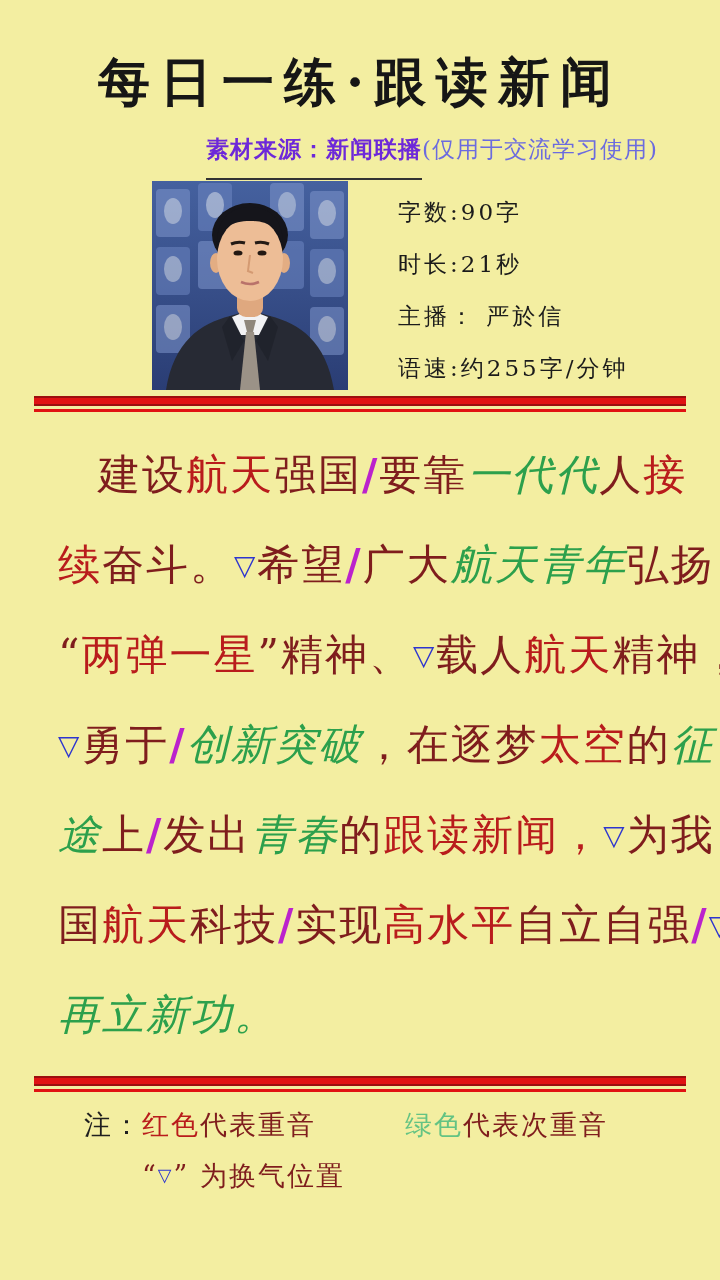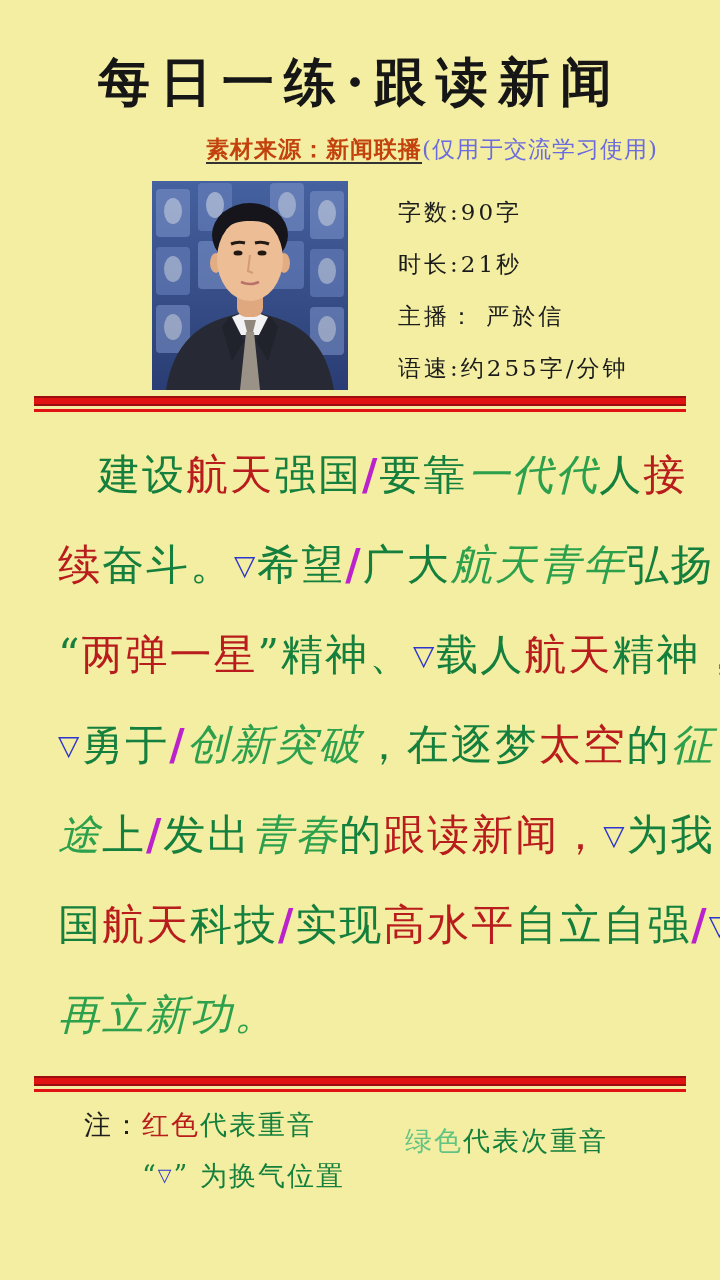--- a/index.html
+++ b/index.html
@@ -16,22 +16,22 @@
     position:absolute;top:48px;left:0;right:0;
     margin:0;text-align:center;
     font-size:52px;font-weight:bold;letter-spacing:10px;
     color:#161616;white-space:nowrap;
   }
   .source{
     position:absolute;top:134px;left:206px;
     font-size:23px;white-space:nowrap;letter-spacing:1px;
   }
   .src-main{
-    color:#c2410c;font-weight:bold;
-    border-bottom:2px solid #333;padding-bottom:0;
+    color:#6d28d9;font-weight:bold;
+    border-bottom:2px solid #333;padding-bottom:16px;
   }
   .src-note{color:#6b6bdf;}
   
   .photo{position:absolute;top:181px;left:152px;display:block;}
   
   .info{
     position:absolute;top:186px;left:398px;
     font-size:23px;letter-spacing:3px;line-height:52px;
     color:#1b1b1b;white-space:nowrap;
   }
@@ -50,34 +50,34 @@
     font-size:42px;
   }
   .t-line{
     height:90px;line-height:90px;white-space:nowrap;
     text-align:justify;text-align-last:justify;
     letter-spacing:2px;
   }
   .t-line.first{text-indent:40px;}
   .t-line.last{text-align-last:left;}
   
-  .seg-k{color:#15803d;}
+  .seg-k{color:#7f1d1d;}
   .seg-r{color:#b91c1c;}
   .seg-g{color:#2ca04c;font-style:italic;}
   .seg-g2{color:#63c383;}
   .seg-m{color:#bb22cc;font-weight:bold;}
   .seg-b{color:#2d35cf;font-size:0.66em;vertical-align:4px;}
   
   .legend{position:absolute;left:0;right:0;font-size:27px;letter-spacing:2px;}
   .legend .row{position:absolute;left:0;right:0;height:42px;line-height:42px;white-space:nowrap;}
   .row1{top:1104px;}
   .row2{top:1154px;}
   .lg-note{position:absolute;left:84px;}
   .lg-a{position:absolute;left:142px;}
-  .lg-b{position:absolute;left:405px;margin-top:16px;}
+  .lg-b{position:absolute;left:405px;}
   .lg-c{position:absolute;left:142px;}
   .lg-d{position:absolute;left:412px;}
 </style>
 </head>
 <body>
 
 <div class="page">
 
   <h1 class="title">每日一练·跟读新闻</h1>
 

